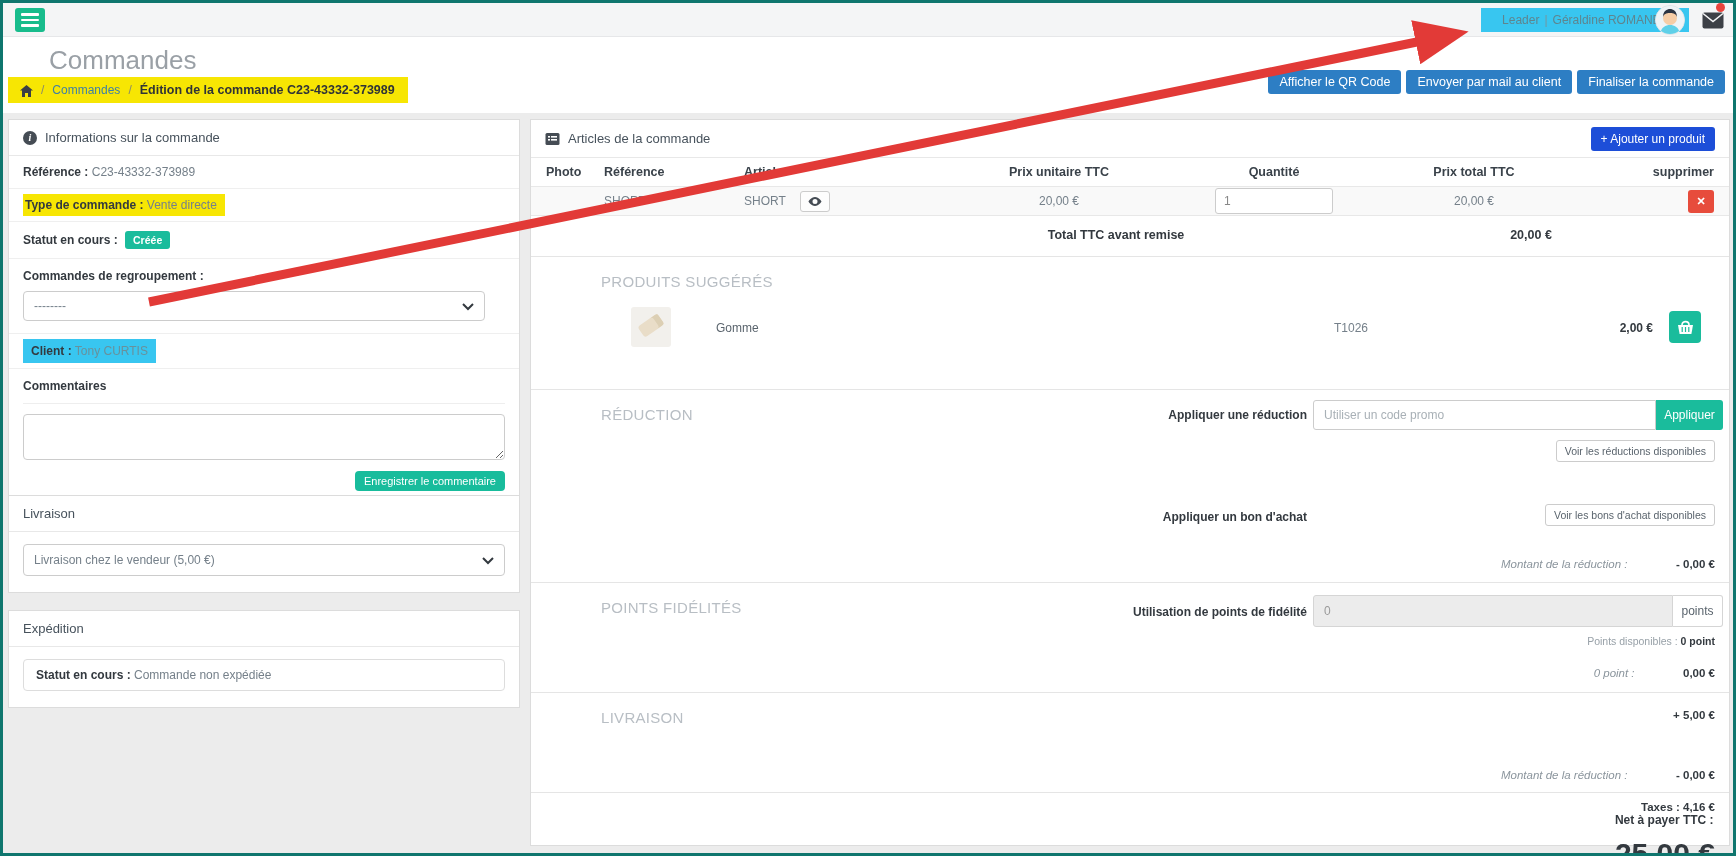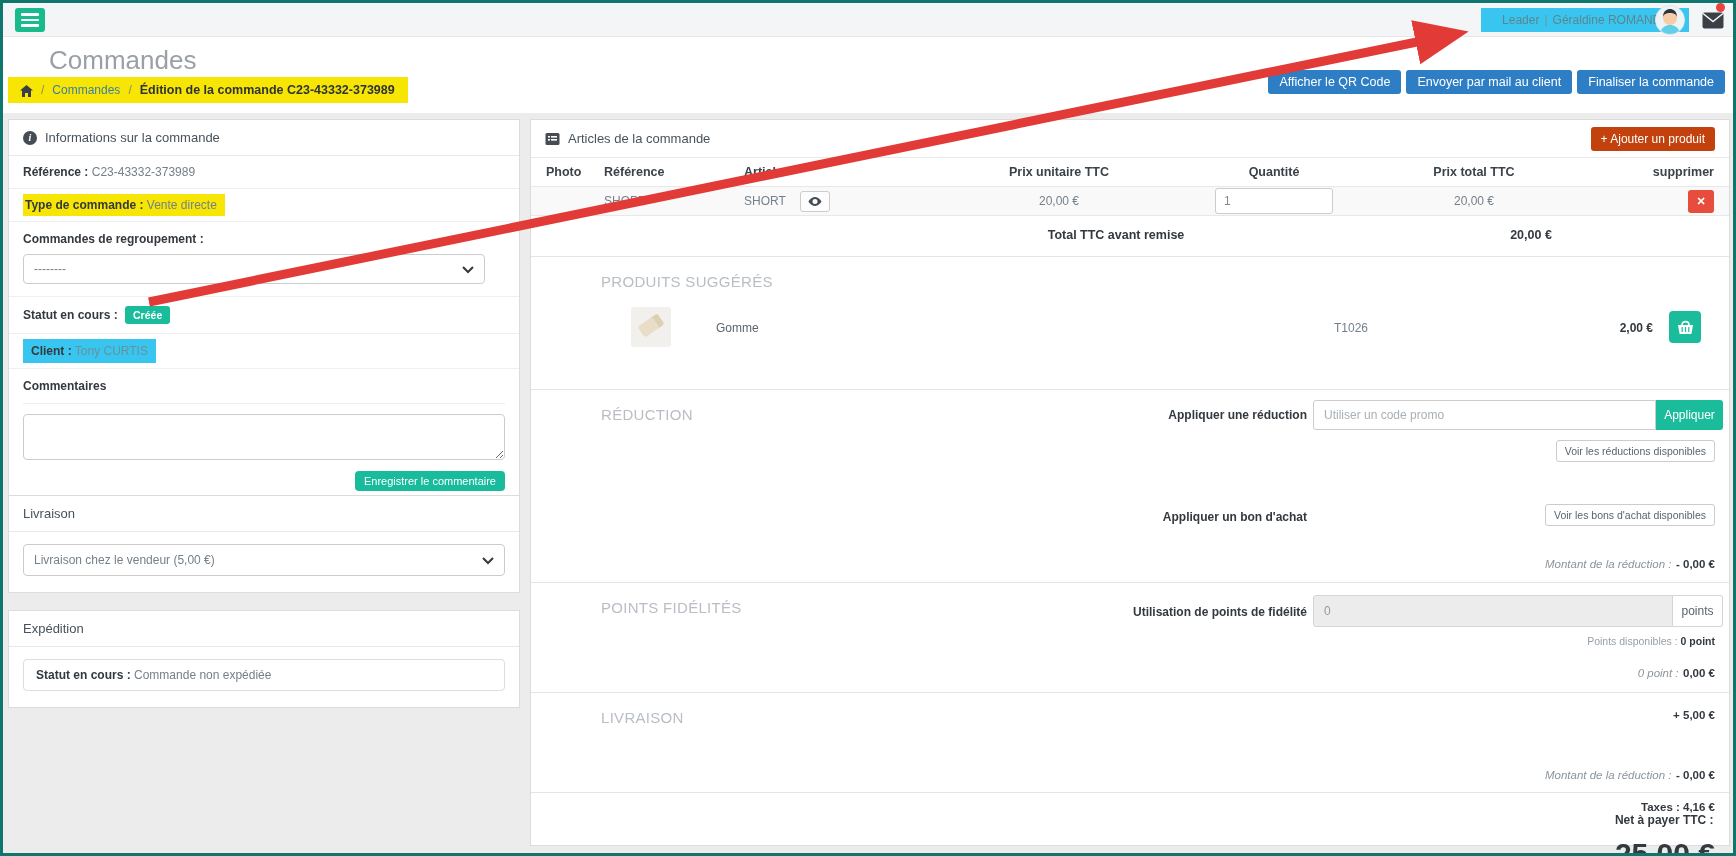--- a/index.html
+++ b/index.html
@@ -40,41 +40,41 @@
   .badge { display:inline-block; background:#1abc9c; color:#fff; font-size:10.5px; font-weight:bold; padding:3px 8px; border-radius:3px; margin-left:4px; }
   .select { margin-top:8px; height:30px; border:1px solid #ccc; border-radius:4px; background:#fff; display:flex; align-items:center; justify-content:space-between; padding:0 10px; color:#75808a; font-size:12.5px; cursor:pointer; }
   .textarea { width:100%; height:46px; border:1px solid #ccc; border-radius:4px; margin-top:2px; resize:both; font-family:inherit; font-size:12px; color:#555; padding:5px; }
   .hr { border:none; border-top:1px solid #eee; margin:10px 0 8px 0; }
   .btn-teal { background:#18bc9c; color:#fff; border:none; border-radius:4px; font-size:11px; padding:4px 9px; cursor:pointer; font-family:inherit; }
   .btn-row { text-align:right; margin-top:8px; }
   .boxed { border:1px solid #ddd; border-radius:4px; padding:8px 12px; font-size:12px; }
 
   
   .art-head { padding:8px 14px; border-bottom:1px solid #e8e8e8; height:38px; display:flex; align-items:center; gap:8px; font-size:13px; color:#47525c; }
-  .btn-add { margin-left:auto; background:#c2410c; color:#fff; border:none; border-radius:3px; font-size:12px; padding:5px 10px; cursor:pointer; font-family:inherit; }
+  .btn-add { margin-left:auto; background:#1d4ed8; color:#fff; border:none; border-radius:3px; font-size:12px; padding:5px 10px; cursor:pointer; font-family:inherit; }
   .tbl-head, .tbl-row { display:grid; grid-template-columns:58px 140px 220px 190px 240px 160px 1fr; align-items:center; padding:0 15px; }
   .tbl-head { height:28px; font-size:12.5px; font-weight:bold; color:#3a424a; }
   .tbl-head .c-center { text-align:center; }
   .tbl-head .c-right { text-align:right; }
   .tbl-row { height:30px; background:#f9f9f9; border-top:1px solid #e8e8e8; border-bottom:1px solid #e8e8e8; font-size:12px; color:#75808a; }
   .cell-center { text-align:center; }
   .cell-right { text-align:right; }
   .art-name { display:flex; align-items:center; gap:14px; }
   .eye-btn { width:30px; height:21px; background:#fdfdfd; border:1px solid #ccc; border-radius:3px; cursor:pointer; display:inline-flex; align-items:center; justify-content:center; }
   .qty-input { width:118px; height:26px; border:1px solid #ccc; border-radius:3px; font-size:12px; color:#888; padding:0 8px; font-family:inherit; }
   .del-btn { width:26px; height:23px; background:#e74c3c; color:#fff; border:none; border-radius:3px; font-weight:bold; font-size:11px; cursor:pointer; }
   .total-row { position:relative; height:40px; }
   .t-lbl { position:absolute; left:455px; width:260px; top:12px; text-align:center; font-size:12.5px; font-weight:bold; color:#33393f; }
   .t-val { position:absolute; left:940px; width:120px; top:12px; text-align:center; font-size:12.5px; font-weight:bold; color:#33393f; }
 
   .sec { position:relative; border-top:1px solid #e5e5e5; }
   .sec-title { position:absolute; left:70px; top:16px; font-size:15px; color:#b8bec4; letter-spacing:0.3px; }
   .r-lbl { position:absolute; font-size:12px; font-weight:bold; color:#33393f; text-align:right; }
   .it-lbl { font-style:italic; color:#8b959d; font-size:11.5px; }
-  .bold-val { font-weight:bold; color:#33393f; font-size:11.5px; }
+  .bold-val { font-weight:bold; color:#33393f; font-size:11.5px;margin-left:44px; }
   .btn-light { background:#fff; border:1px solid #ccc; border-radius:3px; color:#5a646d; font-size:10.5px; padding:4px 8px; cursor:pointer; font-family:inherit; }
   .promo-input { position:absolute; left:782px; top:10px; width:343px; height:30px; border:1px solid #ccc; border-radius:3px 0 0 3px; padding:0 10px; font-size:12px; color:#555; font-family:inherit; }
   .promo-input::placeholder { color:#a8b0b6; }
   .btn-apply { position:absolute; left:1125px; top:10px; width:67px; height:30px; background:#1abc9c; color:#fff; border:none; border-radius:0 3px 3px 0; font-size:12px; cursor:pointer; font-family:inherit; }
   .pts-input { position:absolute; left:782px; top:12px; width:360px; height:32px; background:#ececec; border:1px solid #d5d5d5; border-radius:3px 0 0 3px; padding:0 10px; font-size:12px; color:#9a9a9a; font-family:inherit; }
   .pts-addon { position:absolute; left:1142px; top:12px; width:50px; height:32px; background:#fff; border:1px solid #d5d5d5; border-left:none; border-radius:0 3px 3px 0; display:flex; align-items:center; justify-content:center; font-size:12px; color:#5a646d; }
   .thumb { position:absolute; left:100px; top:50px; width:40px; height:40px; background:#f2f0ec; border-radius:3px; overflow:hidden; }
   .eraser { position:absolute; left:8px; top:12px; width:24px; height:13px; background:#e9ddc8; border-radius:3px; transform:rotate(-35deg); box-shadow:inset -6px 0 0 #dccfb4; }
   .cart-btn { position:absolute; right:28px; top:54px; width:32px; height:32px; background:#1abc9c; border:none; border-radius:4px; cursor:pointer; display:flex; align-items:center; justify-content:center; }
 
@@ -148,34 +148,34 @@
     <div class="irow">
       <span class="lbl">Référence :</span>
       <span class="val">C23-43332-373989</span>
     </div>
     <div class="irow" style="padding:5px 14px;">
       <span class="hl-yellow">
         <span class="lbl">Type de commande :</span>
         <span class="val">Vente directe</span>
       </span>
     </div>
+    <div class="irow">
+      <span class="lbl">Statut en cours :</span>
+      <span class="badge">Créée</span>
+    </div>
     <div class="irow" style="padding:10px 14px 12px 14px;">
       <span class="lbl">Commandes de regroupement :</span>
       <div class="select" style="width:462px;">
         <span class="val">--------</span>
         <span>
           <svg class="icon" width="12" height="8" viewBox="0 0 12 8">
               <path d="M1 1 L6 6 L11 1" stroke="#33393f" stroke-width="2" fill="none"></path>
             </svg>
         </span>
       </div>
-    </div>
-    <div class="irow">
-      <span class="lbl">Statut en cours :</span>
-      <span class="badge">Créée</span>
     </div>
     <div class="irow" style="padding:5px 14px;">
       <span class="hl-cyan">
         <span class="lbl">Client :</span>
         <span class="val">Tony CURTIS</span>
       </span>
     </div>
     <div class="irow" style="border-bottom:none; padding:10px 14px 14px 14px;">
       <span class="lbl">Commentaires</span>
       <hr class="hr">

